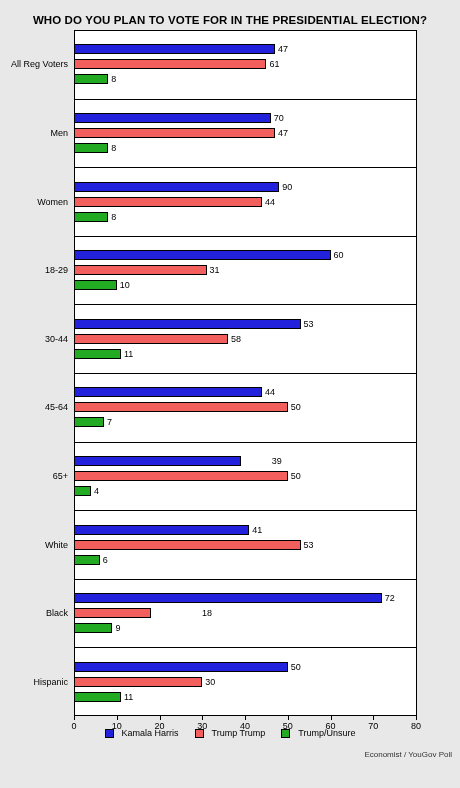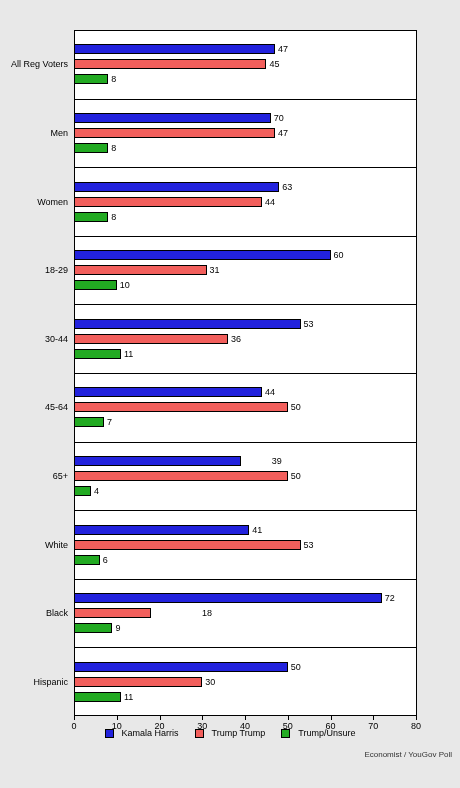--- a/index.html
+++ b/index.html
@@ -114,66 +114,67 @@
     font-size: 8px;
     color: #333;
     text-align: right;
   }
 </style>
 </head>
 <body>
 
 <div id="chart-root">
 
+  <div class="chart-title">WHO DO YOU PLAN TO VOTE FOR IN THE PRESIDENTIAL ELECTION?</div>
 
   <div class="plot-frame" id="plot"></div>
 
   <div id="overlay">
       <div class="group-sep" style="top: 98.6px; left: 74px; width: 343px;"></div>
       <div class="group-sep" style="top: 167.2px; left: 74px; width: 343px;"></div>
       <div class="group-sep" style="top: 235.8px; left: 74px; width: 343px;"></div>
       <div class="group-sep" style="top: 304.4px; left: 74px; width: 343px;"></div>
       <div class="group-sep" style="top: 373px; left: 74px; width: 343px;"></div>
       <div class="group-sep" style="top: 441.6px; left: 74px; width: 343px;"></div>
       <div class="group-sep" style="top: 510.2px; left: 74px; width: 343px;"></div>
       <div class="group-sep" style="top: 578.8px; left: 74px; width: 343px;"></div>
       <div class="group-sep" style="top: 647.4px; left: 74px; width: 343px;"></div>
       <div class="group-label" style="top: 64.3px;">All Reg Voters</div>
       <div class="bar" style="left: 74px; top: 44.3px; width: 200.925px; background: rgb(34, 34, 221);"></div>
       <div class="bar-val" style="left: 277.925px; top: 49.3px;">47</div>
       <div class="bar" style="left: 74px; top: 59.3px; width: 192.375px; background: rgb(242, 95, 92);"></div>
-      <div class="bar-val" style="left: 269.375px; top: 64.3px;">45</div>
+      <div class="bar-val" style="left: 269.375px; top: 64.3px;">61</div>
       <div class="bar" style="left: 74px; top: 74.3px; width: 34.2px; background: rgb(34, 170, 34);"></div>
       <div class="bar-val" style="left: 111.2px; top: 79.3px;">8</div>
       <div class="group-label" style="top: 132.9px;">Men</div>
       <div class="bar" style="left: 74px; top: 112.9px; width: 196.65px; background: rgb(34, 34, 221);"></div>
       <div class="bar-val" style="left: 273.65px; top: 117.9px;">70</div>
       <div class="bar" style="left: 74px; top: 127.9px; width: 200.925px; background: rgb(242, 95, 92);"></div>
       <div class="bar-val" style="left: 277.925px; top: 132.9px;">47</div>
       <div class="bar" style="left: 74px; top: 142.9px; width: 34.2px; background: rgb(34, 170, 34);"></div>
       <div class="bar-val" style="left: 111.2px; top: 147.9px;">8</div>
       <div class="group-label" style="top: 201.5px;">Women</div>
       <div class="bar" style="left: 74px; top: 181.5px; width: 205.2px; background: rgb(34, 34, 221);"></div>
-      <div class="bar-val" style="left: 282.2px; top: 186.5px;">63</div>
+      <div class="bar-val" style="left: 282.2px; top: 186.5px;">90</div>
       <div class="bar" style="left: 74px; top: 196.5px; width: 188.1px; background: rgb(242, 95, 92);"></div>
       <div class="bar-val" style="left: 265.1px; top: 201.5px;">44</div>
       <div class="bar" style="left: 74px; top: 211.5px; width: 34.2px; background: rgb(34, 170, 34);"></div>
       <div class="bar-val" style="left: 111.2px; top: 216.5px;">8</div>
       <div class="group-label" style="top: 270.1px;">18-29</div>
       <div class="bar" style="left: 74px; top: 250.1px; width: 256.5px; background: rgb(34, 34, 221);"></div>
       <div class="bar-val" style="left: 333.5px; top: 255.1px;">60</div>
       <div class="bar" style="left: 74px; top: 265.1px; width: 132.525px; background: rgb(242, 95, 92);"></div>
       <div class="bar-val" style="left: 209.525px; top: 270.1px;">31</div>
       <div class="bar" style="left: 74px; top: 280.1px; width: 42.75px; background: rgb(34, 170, 34);"></div>
       <div class="bar-val" style="left: 119.75px; top: 285.1px;">10</div>
       <div class="group-label" style="top: 338.7px;">30-44</div>
       <div class="bar" style="left: 74px; top: 318.7px; width: 226.575px; background: rgb(34, 34, 221);"></div>
       <div class="bar-val" style="left: 303.575px; top: 323.7px;">53</div>
       <div class="bar" style="left: 74px; top: 333.7px; width: 153.9px; background: rgb(242, 95, 92);"></div>
-      <div class="bar-val" style="left: 230.9px; top: 338.7px;">36</div>
+      <div class="bar-val" style="left: 230.9px; top: 338.7px;">58</div>
       <div class="bar" style="left: 74px; top: 348.7px; width: 47.025px; background: rgb(34, 170, 34);"></div>
       <div class="bar-val" style="left: 124.025px; top: 353.7px;">11</div>
       <div class="group-label" style="top: 407.3px;">45-64</div>
       <div class="bar" style="left: 74px; top: 387.3px; width: 188.1px; background: rgb(34, 34, 221);"></div>
       <div class="bar-val" style="left: 265.1px; top: 392.3px;">44</div>
       <div class="bar" style="left: 74px; top: 402.3px; width: 213.75px; background: rgb(242, 95, 92);"></div>
       <div class="bar-val" style="left: 290.75px; top: 407.3px;">50</div>
       <div class="bar" style="left: 74px; top: 417.3px; width: 29.925px; background: rgb(34, 170, 34);"></div>
       <div class="bar-val" style="left: 106.925px; top: 422.3px;">7</div>
       <div class="group-label" style="top: 475.9px;">65+</div>

